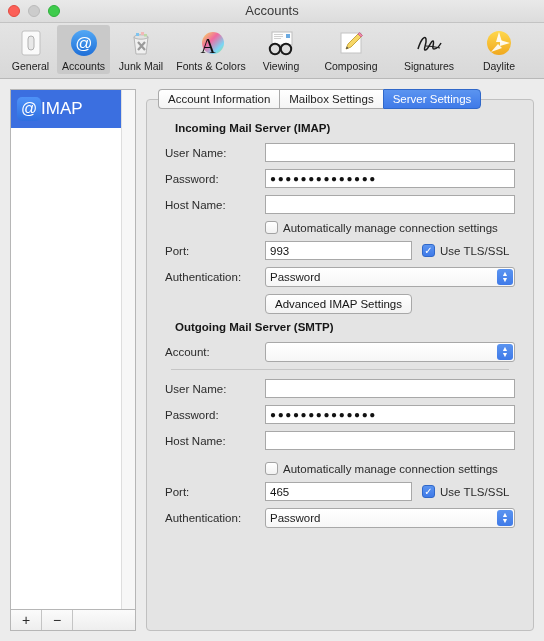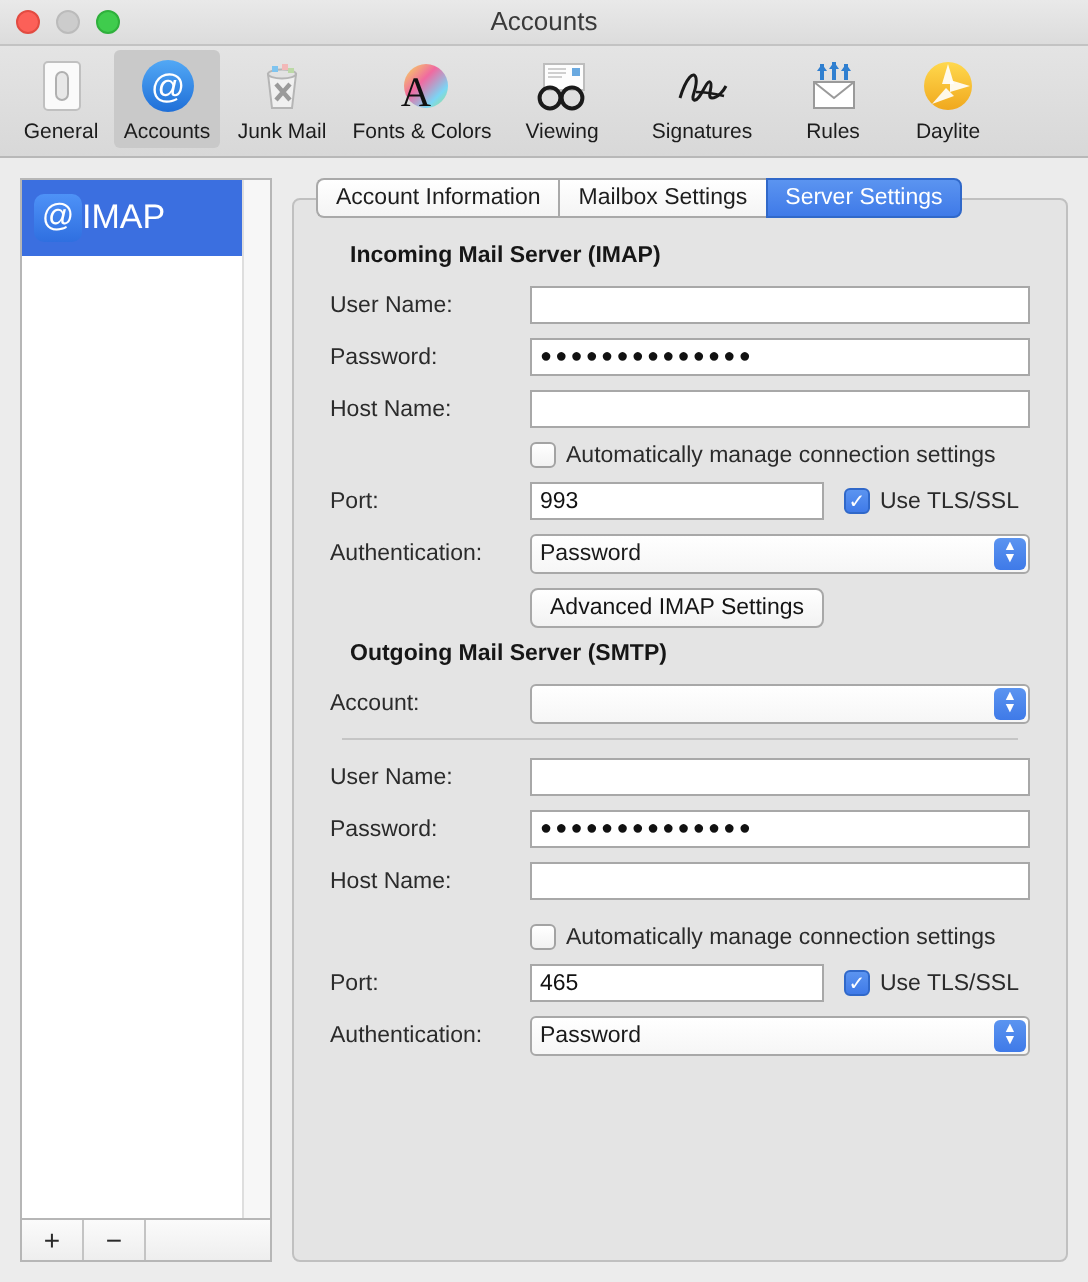--- a/index.html
+++ b/index.html
@@ -419,44 +419,42 @@
           <rect x="8" y="9" width="7" height="1" fill="#cfcfcf"></rect>
           <rect x="20" y="5" width="4" height="4" fill="#6aa9e0"></rect>
           <circle cx="9" cy="20" r="5.2" fill="none" stroke="#1a1a1a" stroke-width="2"></circle>
           <circle cx="20" cy="20" r="5.2" fill="none" stroke="#1a1a1a" stroke-width="2"></circle>
           <path d="M14.2 19.5 h0.6" stroke="#1a1a1a" stroke-width="2"></path>
         </svg>
       </div>
       <div class="tb-label">Viewing</div>
     </div>
 
+    <div class="tb-item wide">
+      <div class="tb-icon">
+        <svg width="28" height="28" viewBox="0 0 28 28">
+          <rect x="4" y="4" width="20" height="20" fill="#ffffff" stroke="#c3c3c3"></rect>
+          <path d="M9 20 L11 15 L21 5 L24 8 L14 18 Z" fill="#f7d766" stroke="#c9a73f"></path>
+          <path d="M21 5 L24 8 L25.5 6.5 L22.5 3.5 Z" fill="#f08aa8" stroke="#c96f8c"></path>
+          <path d="M9 20 L11.6 19.2 L9.8 17.4 Z" fill="#4a4a4a"></path>
+        </svg>
+      </div>
+      <div class="tb-label">Composing</div>
+    </div>
 
     <div class="tb-item wide">
       <div class="tb-icon">
         <svg width="30" height="28" viewBox="0 0 30 28">
           <path d="M4 20 C7 10, 11 6, 12 10 C13 15, 9 20, 11 21 C14 22, 17 11, 19 12 C21 13, 17 20, 20 20 C23 20, 26 16, 27 14" fill="none" stroke="#1a1a1a" stroke-width="1.5"></path>
           <path d="M12 17 C16 17, 22 18, 26 19" fill="none" stroke="#1a1a1a" stroke-width="1.2"></path>
         </svg>
       </div>
       <div class="tb-label">Signatures</div>
     </div>
 
-    <div class="tb-item">
-      <div class="tb-icon">
-        <svg width="28" height="28" viewBox="0 0 28 28">
-          <path d="M8 3 L8 11 M14 2 L14 11 M20 3 L20 11" stroke="#2f7fd0" stroke-width="2"></path>
-          <path d="M8 3 l-2.5 3.5 h5 Z" fill="#2f7fd0"></path>
-          <path d="M14 2 l-2.5 3.5 h5 Z" fill="#2f7fd0"></path>
-          <path d="M20 3 l-2.5 3.5 h5 Z" fill="#2f7fd0"></path>
-          <rect x="4" y="12" width="20" height="13" fill="#ffffff" stroke="#9a9a9a"></rect>
-          <path d="M4 12 L14 20 L24 12" fill="none" stroke="#9a9a9a"></path>
-        </svg>
-      </div>
-      <div class="tb-label">Rules</div>
-    </div>
 
     <div class="tb-item wide2">
       <div class="tb-icon">
         <svg width="28" height="28" viewBox="0 0 28 28">
           <defs>
             <linearGradient id="dl" x1="0" y1="0" x2="0" y2="1">
               <stop offset="0%" stop-color="#ffd84d"></stop>
               <stop offset="100%" stop-color="#f0a81e"></stop>
             </linearGradient>
           </defs>

